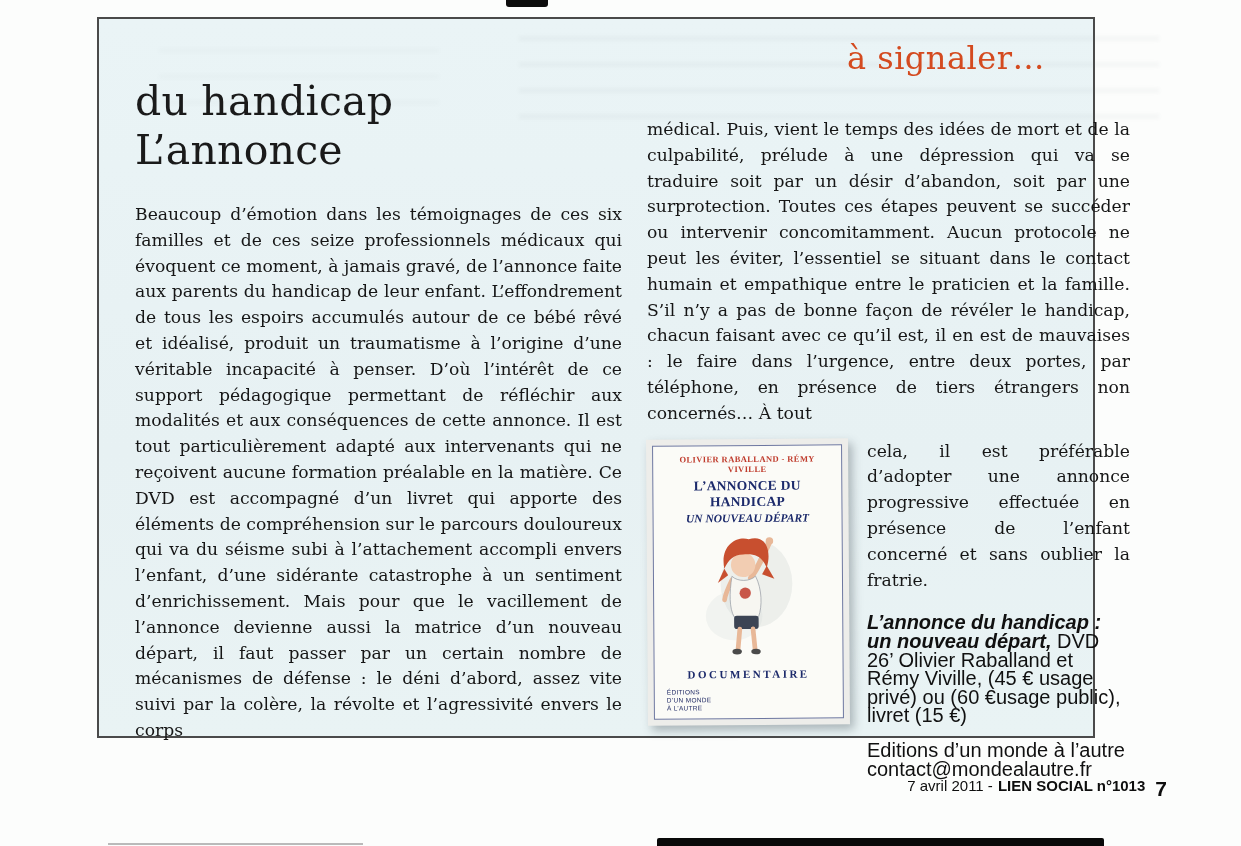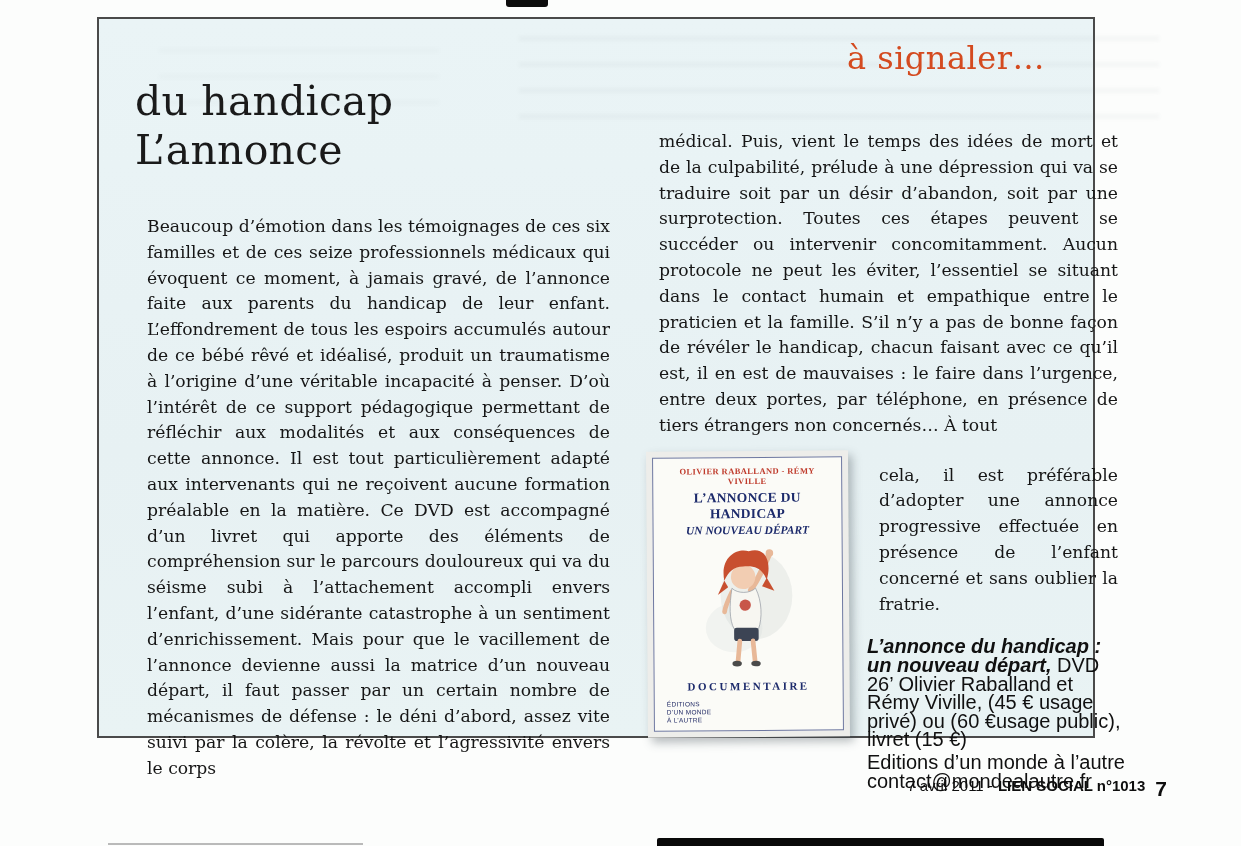--- a/index.html
+++ b/index.html
@@ -46,21 +46,21 @@
   }
   .title span { display: block; }
 
   .colL {
     position: absolute; left: 36px; top: 183px; width: 487px;
   }
   .colR {
     position: absolute; left: 548px; top: 98px; width: 483px;
   }
   .bodytext {
-    margin: 12px;
+    margin: 0;
     font-family: "DejaVu Serif", serif;
     font-size: 17.2px; line-height: 25.8px;
     color: #161616; text-align: justify;
   }
 
   
   .media-row { display: flex; margin-top: 12px; }
 
   .dvd-outer {
     flex: 0 0 202px; width: 202px; box-sizing: border-box;
@@ -105,21 +105,21 @@
 
   .beside { flex: 1; margin-left: 18px; }
   .caption {
     margin-top: 20px;
     font-family: "Liberation Sans", sans-serif;
     font-size: 20px; line-height: 18.6px; color: #101010;
     text-align: left;
   }
   .caption .lead { font-weight: bold; font-style: italic; }
   .caption .line { display: block; }
-  .caption .line.mt { margin-top: 4px; }
+  .caption .line.mt { margin-top: 16px; }
 
   
   .footer {
     position: absolute; top: 777px; right: 74px;
     font-family: "Liberation Sans", sans-serif;
     font-size: 15px; color: #0e0e0e;
     display: flex; align-items: flex-start;
   }
   .footer .date { font-weight: normal; margin-right: 5px; }
   .footer .mag { font-weight: bold; }

